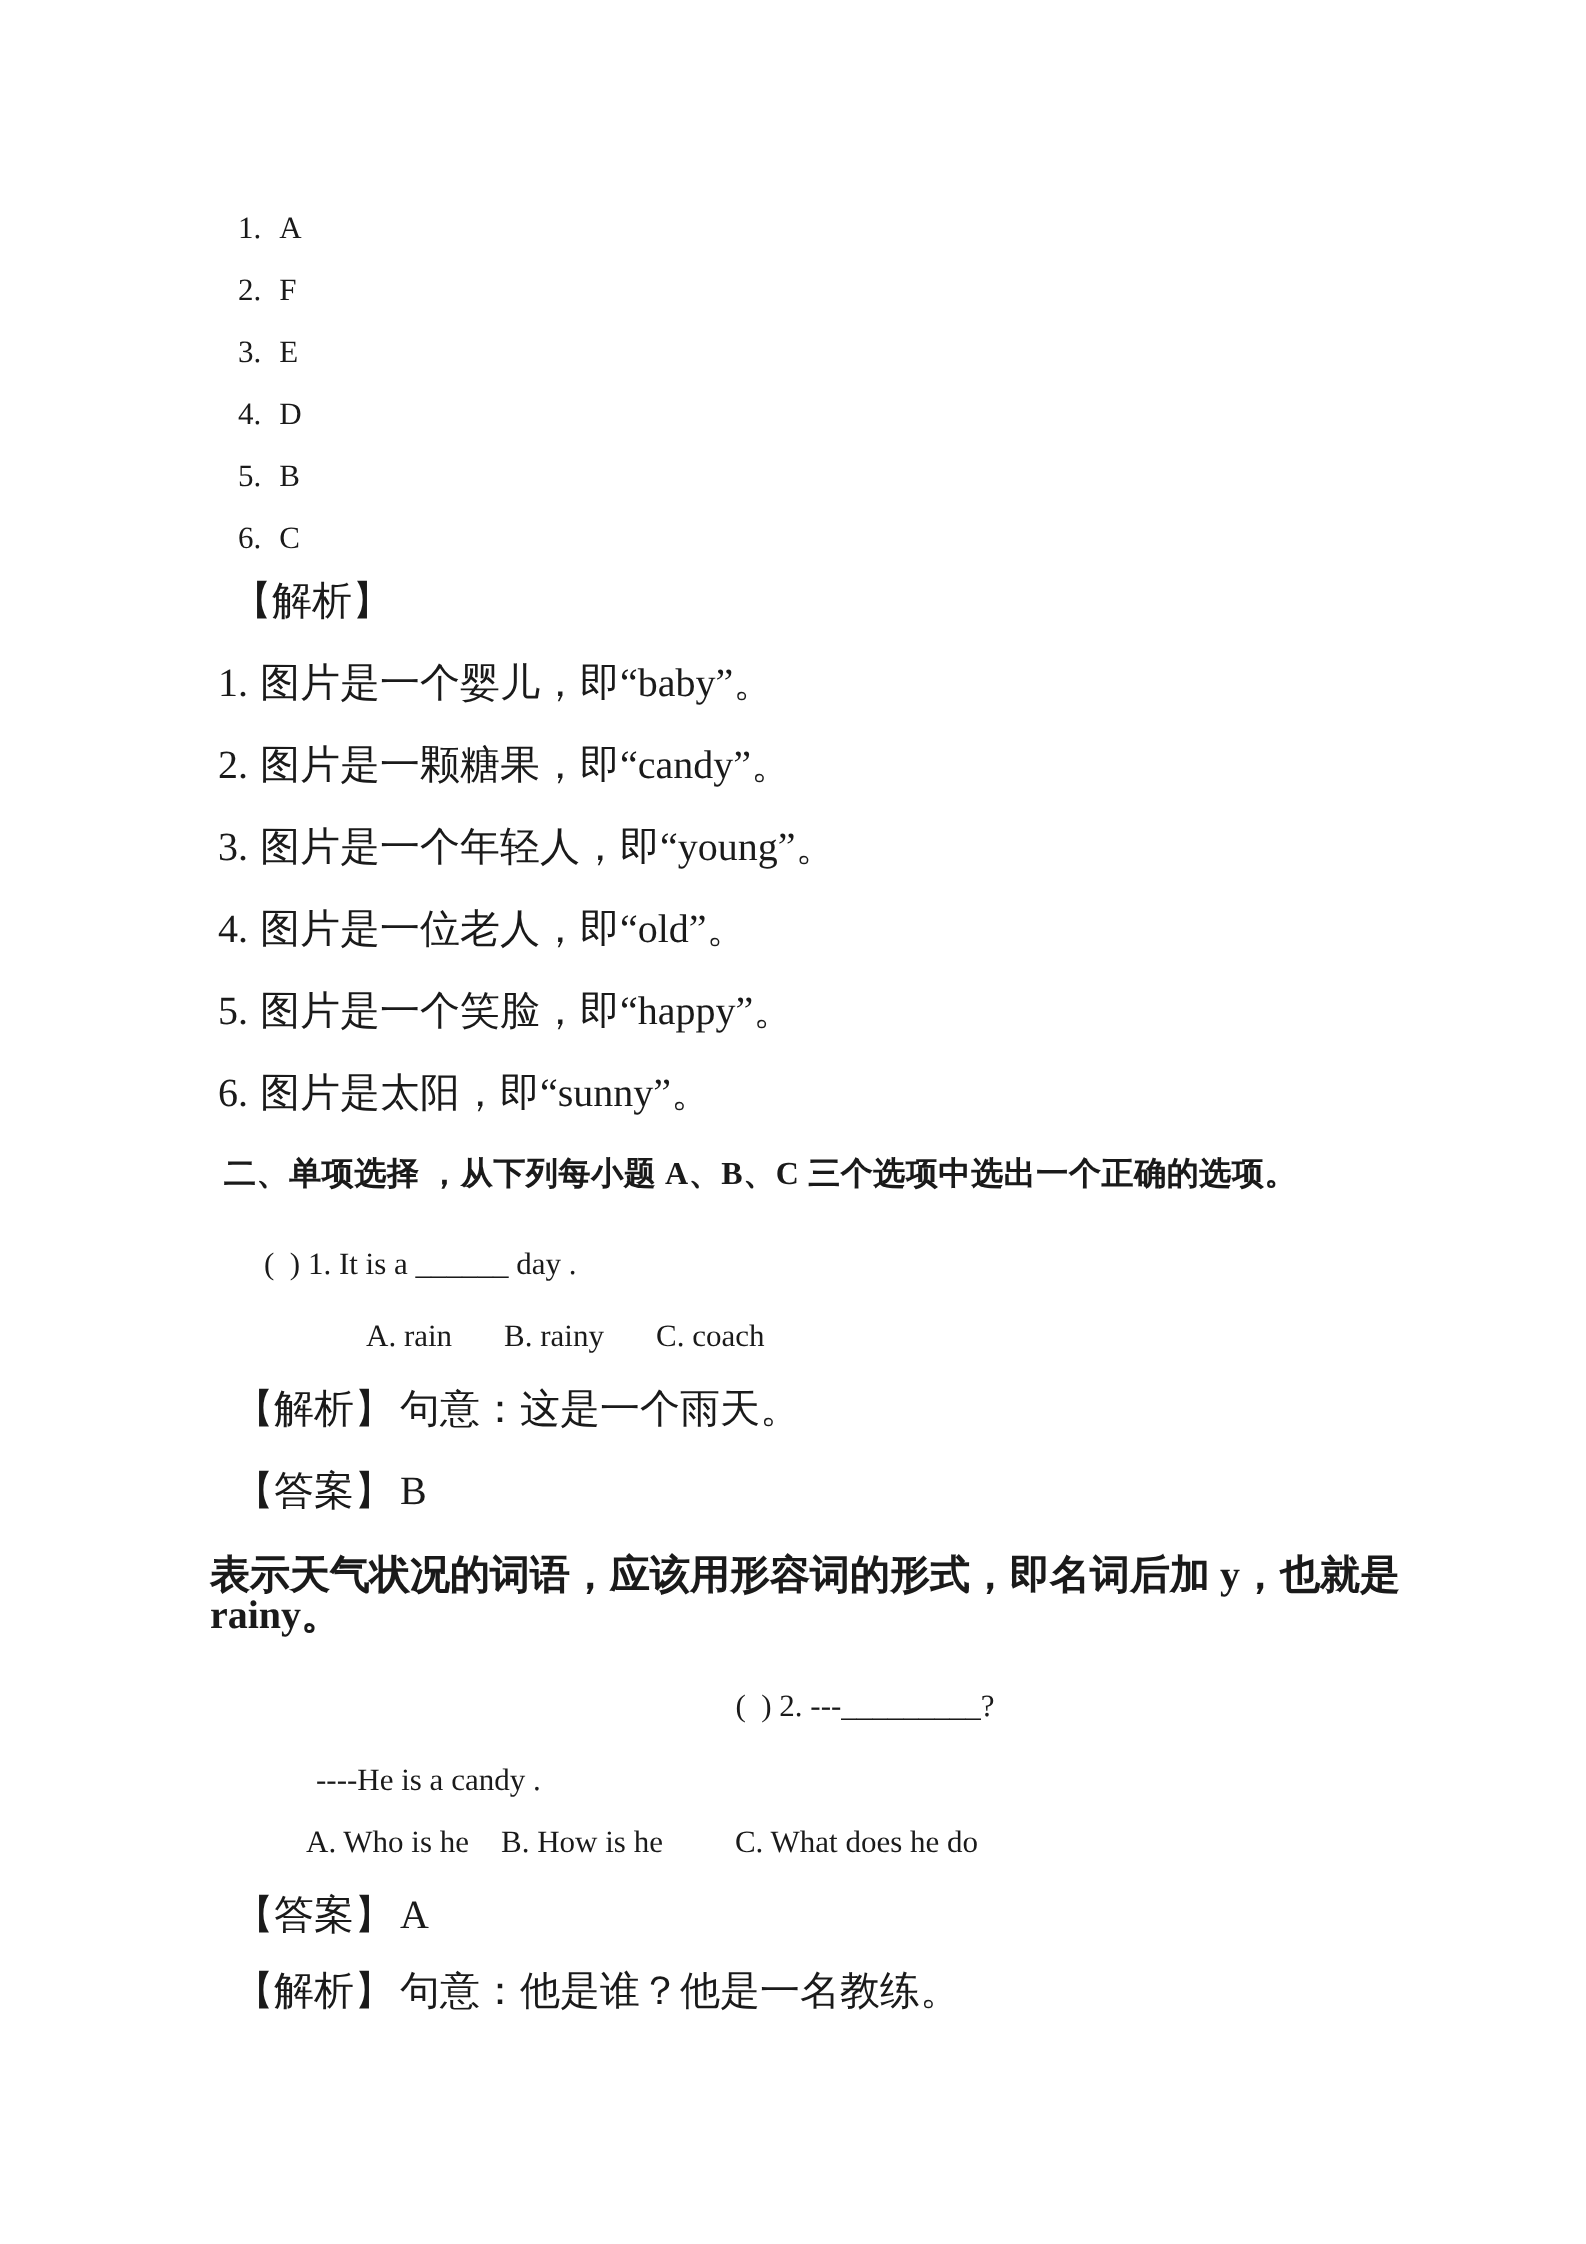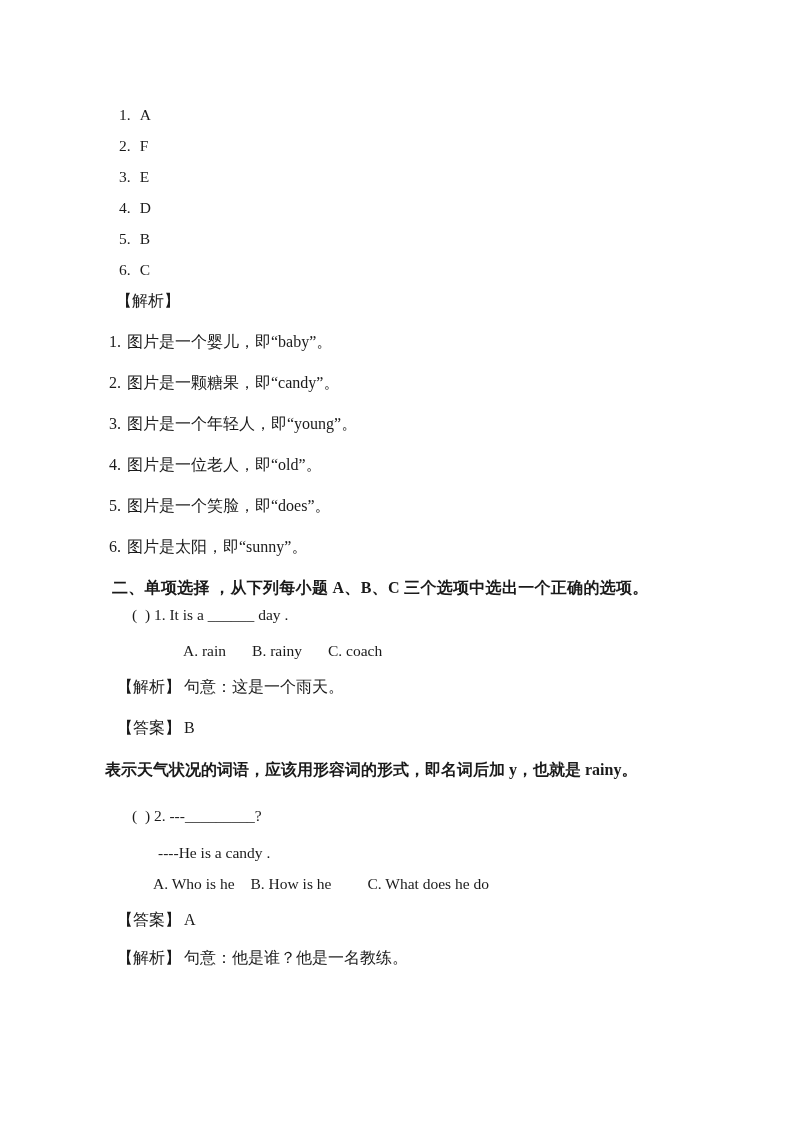--- a/index.html
+++ b/index.html
@@ -12,39 +12,39 @@
     padding: 105px 60px 0 105px;
     font-family: "Liberation Serif", "DejaVu Serif", serif;
     color: #1a1a1a;
     overflow: hidden;
   }
   .line {
     line-height: 20px;
     font-size: 15.5px;
     white-space: pre-wrap;
   }
-  .zh { font-size: 16px; }
+  .zh { font-size: 20px; }
   
   .ind-ans     { margin-left: 14px; }
   .ind-label   { margin-left: 11px; }
   .ind-exp     { margin-left: 4px;  }
   .ind-head    { margin-left: 7px;  }
   .ind-q       { margin-left: 27px; }
   .ind-opts1   { margin-left: 78px; }
   .ind-reply   { margin-left: 53px; }
   .ind-opts2   { margin-left: 48px; }
   .ind-ansline { margin-left: 12px; }
   
   .mb11 { margin-bottom: 11px; }
   .mb16 { margin-bottom: 16px; }
-  .mb17 { margin-bottom: 17px; }
+  .mb17 { margin-bottom: 17px; text-align: center; }
   .mb18 { margin-bottom: 18px; }
   .mb21 { margin-bottom: 21px; }
   .mb22 { margin-bottom: 22px; }
-  .mb25 { margin-bottom: 7px; }
+  .mb25 { margin-bottom: 25px; }
   .mb26 { margin-bottom: 26px; font-weight: bold; }
   .heading {
     font-weight: bold;
     font-size: 16px;
     letter-spacing: 0.3px;
   }
   .num-ans { display: inline-block; margin-right: 9px; }
   .num-exp { display: inline-block; margin-right: 6px; }
   .ans-val { margin-left: 3px; }
   .g26 { margin-right: 26px; }
@@ -62,21 +62,21 @@
   <div class="line ind-ans mb11"><span class="num-ans">4.</span><span>D</span></div>
   <div class="line ind-ans mb11"><span class="num-ans">5.</span><span>B</span></div>
   <div class="line ind-ans mb11"><span class="num-ans">6.</span><span>C</span></div>
 
   <div class="line zh ind-label mb21">【解析】</div>
 
   <div class="line zh ind-exp mb21"><span class="num-exp">1.</span><span>图片是一个婴儿，即“baby”。</span></div>
   <div class="line zh ind-exp mb21"><span class="num-exp">2.</span><span>图片是一颗糖果，即“candy”。</span></div>
   <div class="line zh ind-exp mb21"><span class="num-exp">3.</span><span>图片是一个年轻人，即“young”。</span></div>
   <div class="line zh ind-exp mb21"><span class="num-exp">4.</span><span>图片是一位老人，即“old”。</span></div>
-  <div class="line zh ind-exp mb21"><span class="num-exp">5.</span><span>图片是一个笑脸，即“does”。</span></div>
+  <div class="line zh ind-exp mb21"><span class="num-exp">5.</span><span>图片是一个笑脸，即“happy”。</span></div>
   <div class="line zh ind-exp mb21"><span class="num-exp">6.</span><span>图片是太阳，即“sunny”。</span></div>
 
   <div class="line heading ind-head mb25">二、单项选择 ，从下列每小题 A、B、C 三个选项中选出一个正确的选项。</div>
 
   <div class="line ind-q mb16">(  ) 1. It is a ______ day .</div>
 
   <div class="line ind-opts1 mb16"><span class="g26">A. rain</span><span class="g26">B. rainy</span><span>C. coach</span></div>
 
   <div class="line zh ind-ansline mb21"><span>【解析】</span><span class="ans-val">句意：这是一个雨天。</span></div>
 

